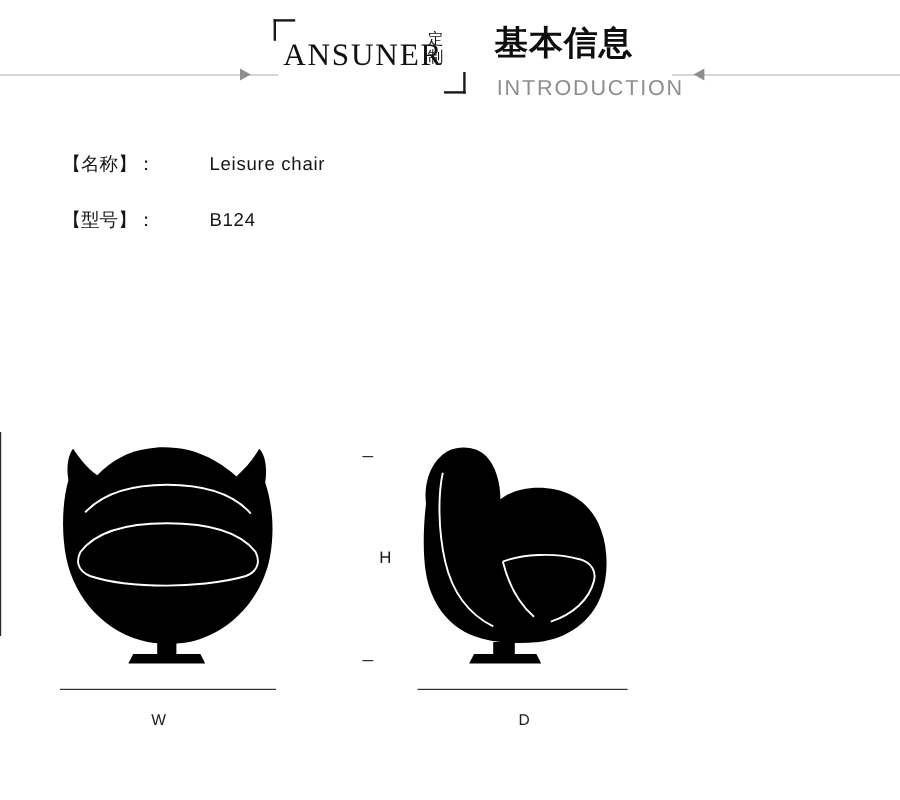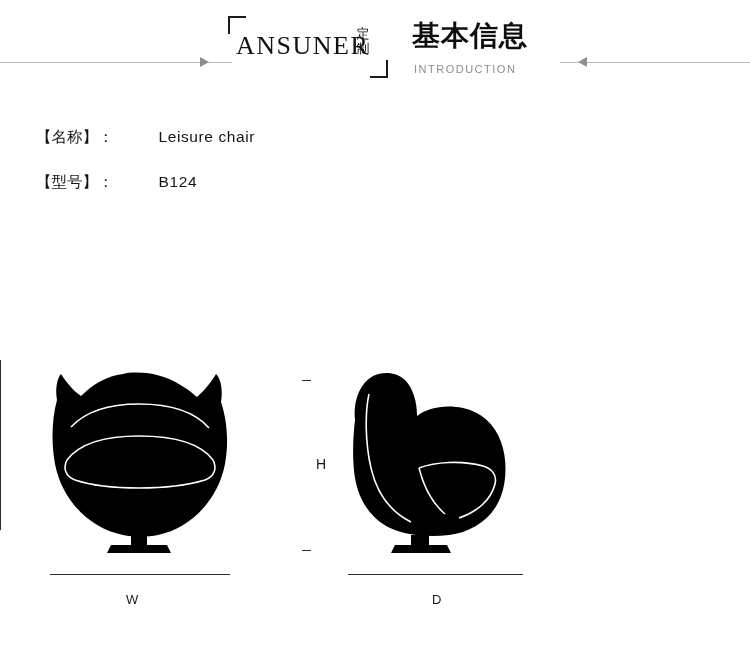--- a/index.html
+++ b/index.html
@@ -91,42 +91,43 @@
   }
   .title-cn {
     font-size: 28px;
     font-weight: bold;
     color: #0e0e0e;
     letter-spacing: 1px;
     font-family: "DejaVu Sans", sans-serif;
   }
   .title-en {
     margin-top: 8px;
-    font-size: 11px;
+    font-size: 18px;
     color: #8d8d8d;
     letter-spacing: 1.5px;
     padding-left: 2px;
   }
 
   
   .specs {
     position: absolute;
     left: 36px;
     top: 122px;
     width: 690px;
   }
   .spec-row {
     font-size: 15.5px;
     line-height: 30px;
     color: #151515;
     margin-bottom: 15px;
     font-family: "DejaVu Sans", sans-serif;
   }
   .spec-row .label {
-    font-family: Liberation Sans, sans-serif;
+    font-family: Liberation Mono, monospace;
+    margin-left: 16px;
   }
   .spec-row .value {
     font-family: "Liberation Sans", sans-serif;
     letter-spacing: 0.6px;
     padding-left: 45px;
   }
   .spec-row.multiline {
     max-width: 680px;
   }
   .spec-row.multiline .value {

